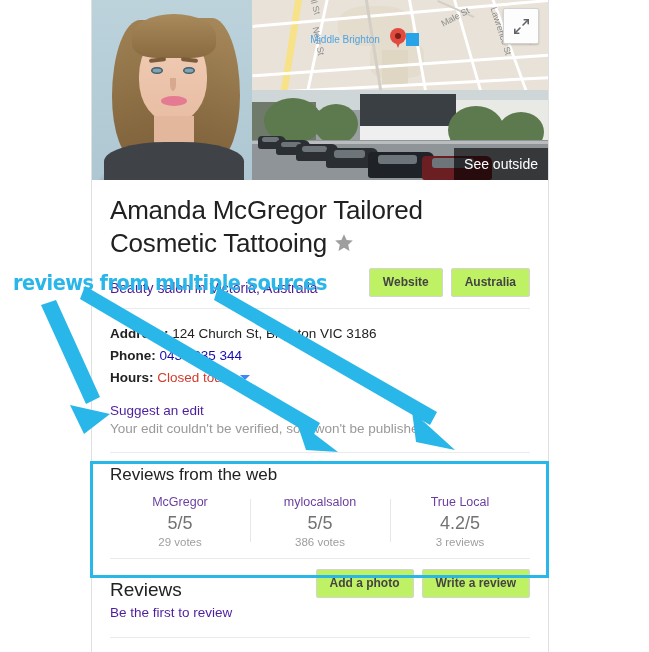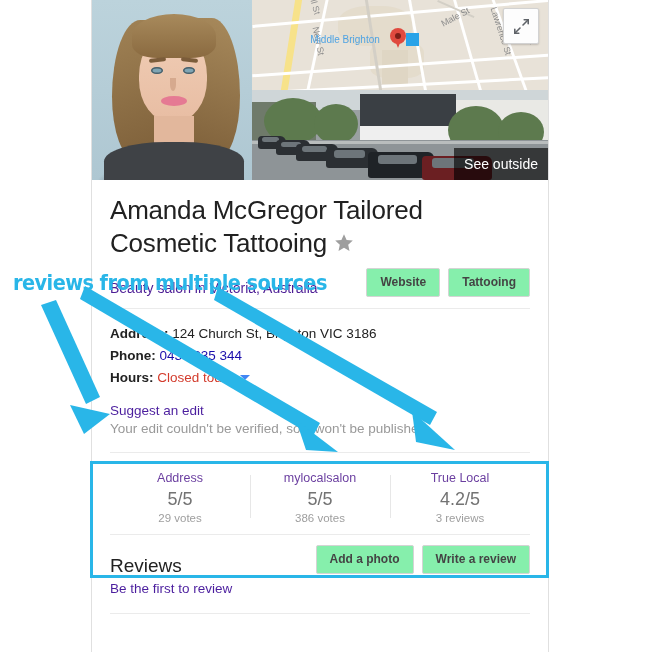--- a/index.html
+++ b/index.html
@@ -105,21 +105,21 @@
   .biz-title{
     font-size:26px;line-height:33px;color:#212121;font-weight:400;
     margin:0;letter-spacing:-.2px;
   }
   .star-icon{display:inline-block;vertical-align:-2px;margin-left:6px;}
   .actions{
     position:absolute;right:18px;top:88px;
     display:flex;gap:8px;
   }
   .btn{
-    background:#86efac;border:1px solid #d4d4d4;border-radius:2px;
+    background:#bef264;border:1px solid #d4d4d4;border-radius:2px;
     color:#444;font-size:12px;font-weight:bold;
     padding:7px 13px;line-height:13px;cursor:pointer;
   }
   .category{
     margin:18px 0 0 0;font-size:14px;color:#4c1d95;
   }
 
   
   hr.sep{border:0;border-top:1px solid #ebebeb;margin:12px 0 0 0;}
   .details{padding:14px 18px 0 18px;font-size:13.5px;color:#222;line-height:22px;}
@@ -291,21 +291,21 @@
 
   <div class="title-block">
     <h1 class="biz-title"><span>Amanda McGregor Tailored Cosmetic Tattooing</span><span class="star-icon">
         <svg width="22" height="22" viewBox="0 0 22 22" aria-hidden="true">
           <path d="M11 2.2 L13.6 7.9 L19.8 8.6 L15.2 12.8 L16.5 18.9 L11 15.8 L5.5 18.9 L6.8 12.8 L2.2 8.6 L8.4 7.9 Z" fill="#9e9e9e"></path>
         </svg>
       </span></h1>
 
     <div class="actions">
       <button class="btn">Website</button>
-      <button class="btn">Tattooing</button>
+      <button class="btn">Australia</button>
     </div>
 
     <p class="category">Beauty salon in Victoria, Australia</p>
     <hr class="sep">
   </div>
 
   <div class="details">
     <div>
       <span class="lbl">Address:</span>
       <span>124 Church St, Brighton VIC 3186</span>
@@ -319,23 +319,24 @@
       <span class="hours-closed">Closed today</span><span class="caret"></span>
     </div>
 
     <div class="suggest">
       <a href="#">Suggest an edit</a>
       <div class="note">Your edit couldn't be verified, so it won't be published.</div>
     </div>
   </div>
 
   <div class="web-reviews">
+    <h3>Reviews from the web</h3>
     <div class="src-row">
       <div class="src">
-        <div class="name">Address</div>
+        <div class="name">McGregor</div>
         <div class="score">5/5</div>
         <div class="count">29 votes</div>
       </div>
       <div class="src">
         <div class="name">mylocalsalon</div>
         <div class="score">5/5</div>
         <div class="count">386 votes</div>
       </div>
       <div class="src">
         <div class="name">True Local</div>

